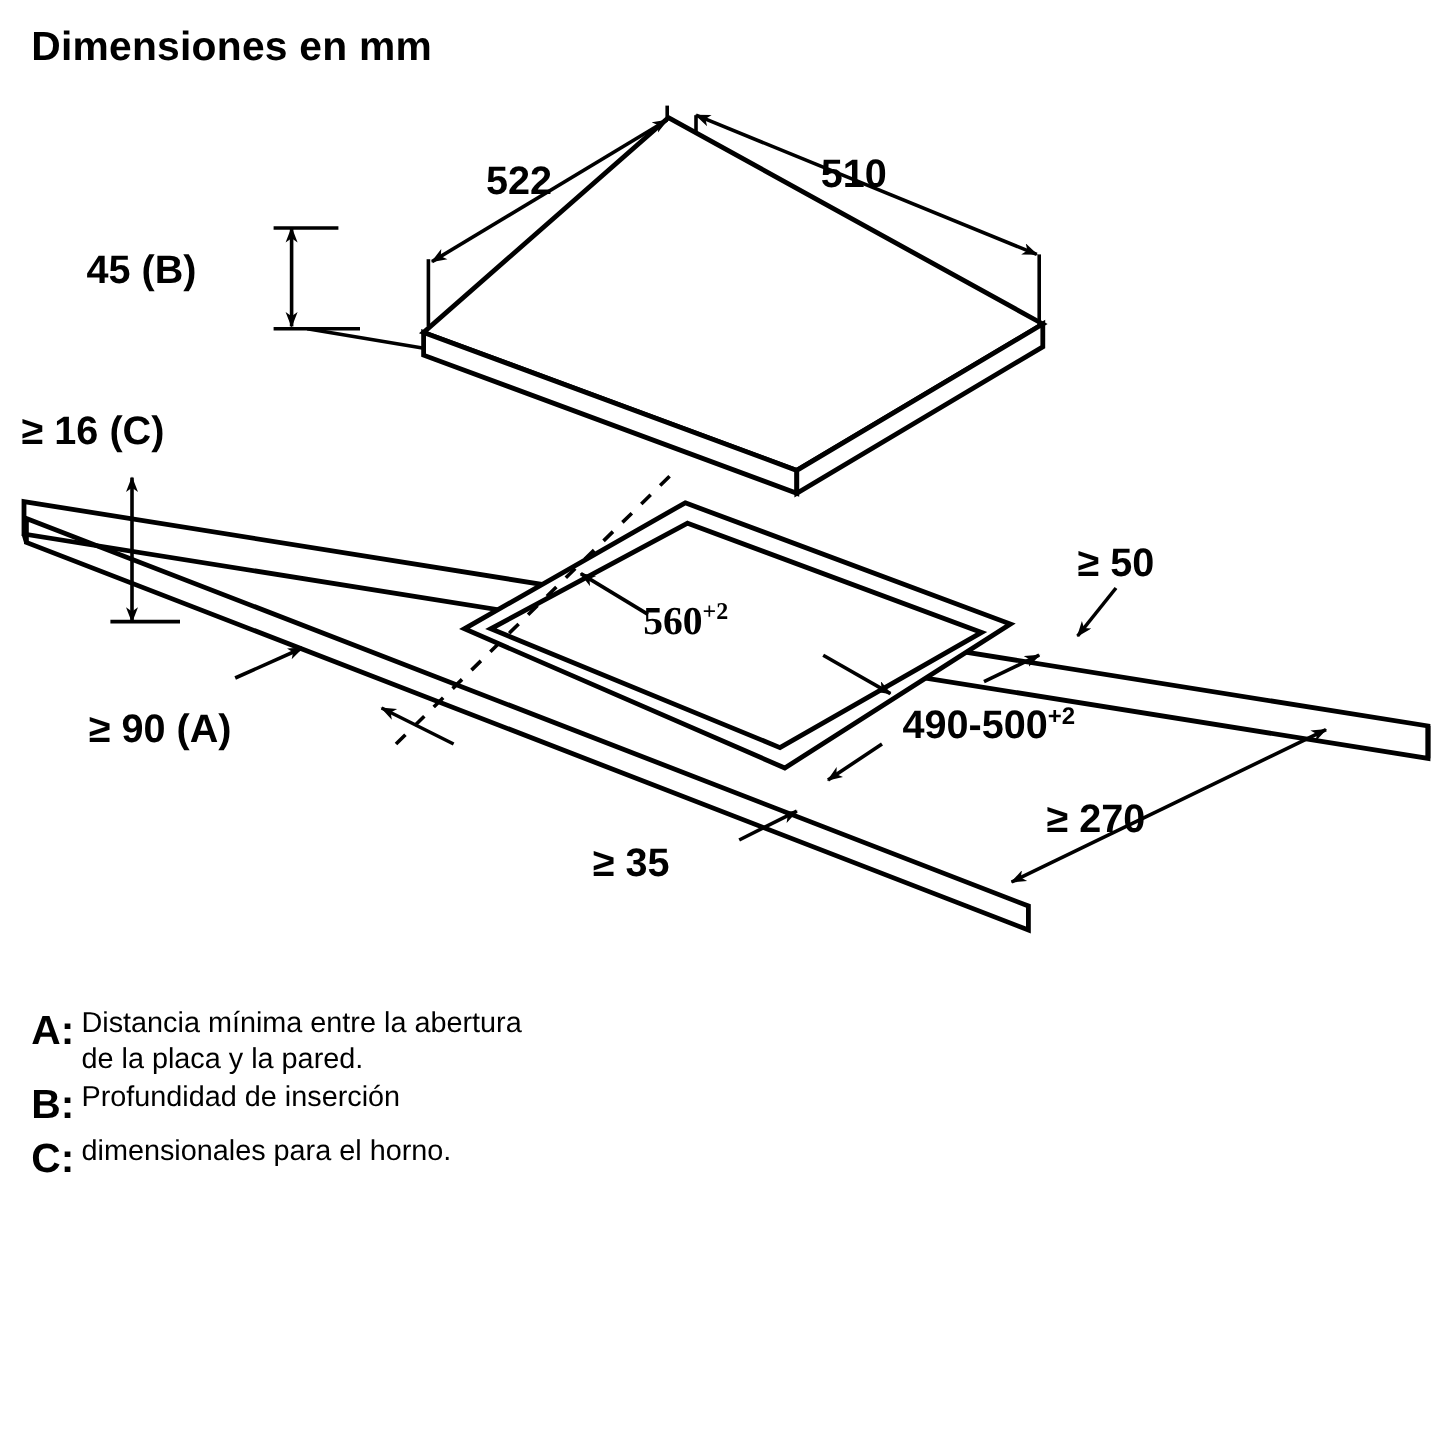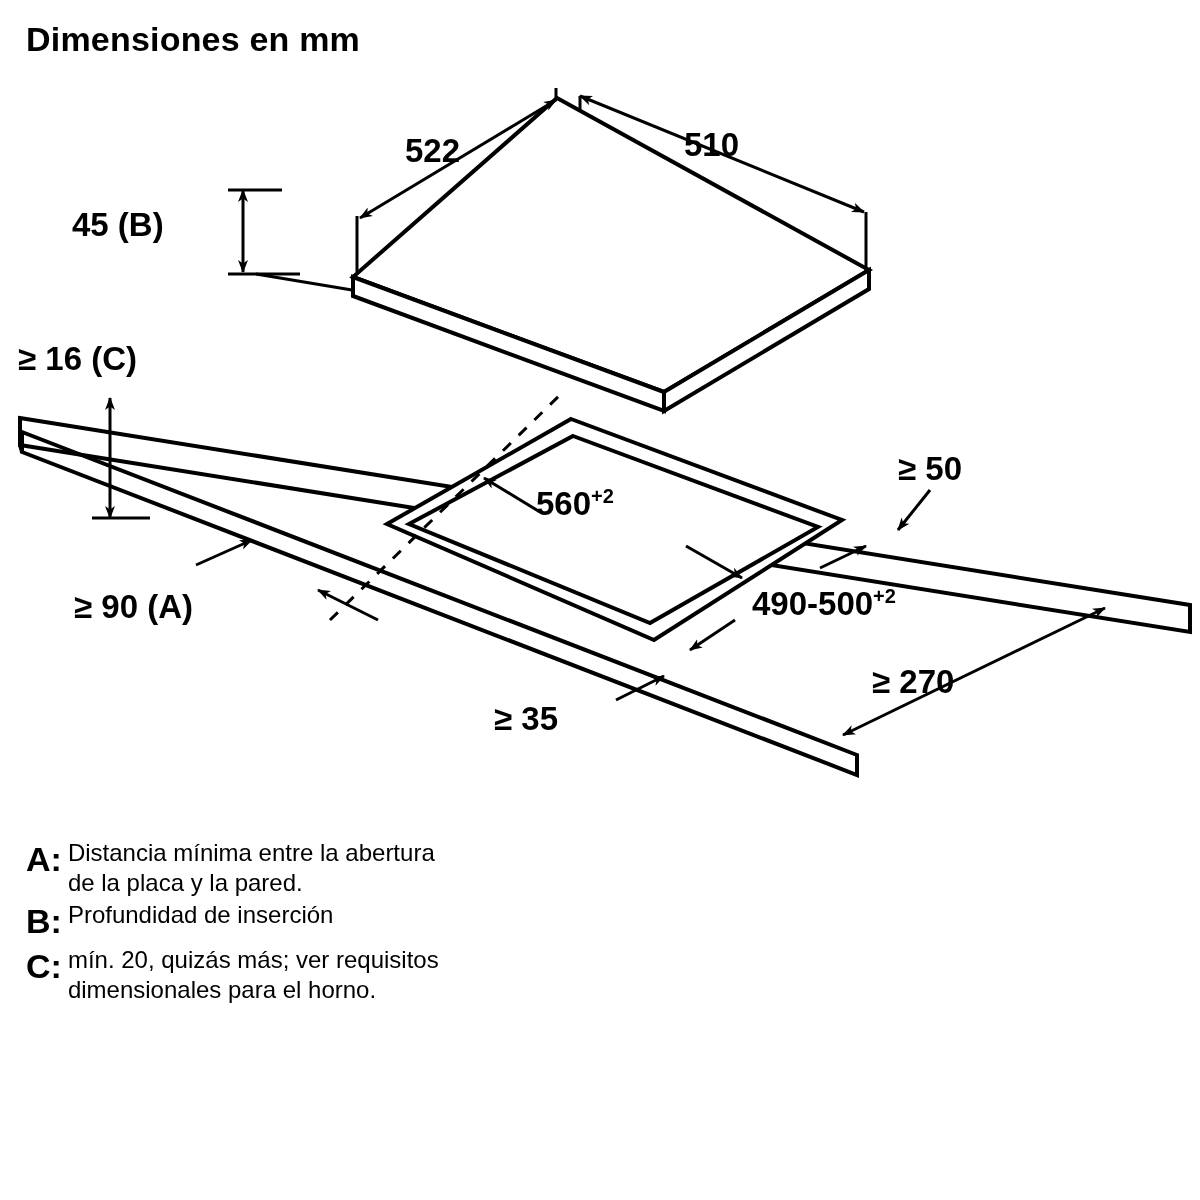--- a/index.html
+++ b/index.html
@@ -171,21 +171,21 @@
     <div class="dim-label" style="left:405px; top:132px;text-align:right;">522</div>
 
     <div class="dim-label" style="left:684px; top:126px;">510</div>
 
     <div class="dim-label" style="left:72px; top:206px;">45 (B)</div>
 
     <div class="dim-label" style="left:18px; top:340px;">≥ 16 (C)</div>
 
     <div class="dim-label" style="left:898px; top:450px;">≥ 50</div>
 
-    <div class="dim-label" style="left:536px; top:485px;">
+    <div class="dim-label" style="left:536px; top:499px;font-family:Liberation Serif, serif;">
       <span>560</span><sup>+2</sup>
     </div>
 
     <div class="dim-label" style="left:752px; top:585px;">
       <span>490-500</span><sup>+2</sup>
     </div>
 
     <div class="dim-label" style="left:74px; top:588px;text-align:right;">≥ 90 (A)</div>
 
     <div class="dim-label" style="left:872px; top:663px;">≥ 270</div>
@@ -206,20 +206,19 @@
     <div class="legend-row">
       <div class="legend-key">B:</div>
       <div class="legend-text">
         <div>Profundidad de inserción</div>
       </div>
     </div>
 
     <div class="legend-row">
       <div class="legend-key">C:</div>
       <div class="legend-text">
-        <div>mín. 20, quizás más; ver requisitos</div>
         <div>dimensionales para el horno.</div>
       </div>
     </div>
 
   </div>
 
 </div>
 
 </body></html>

